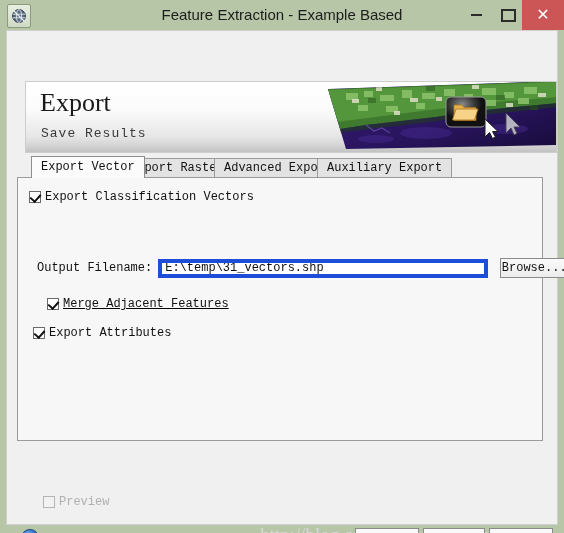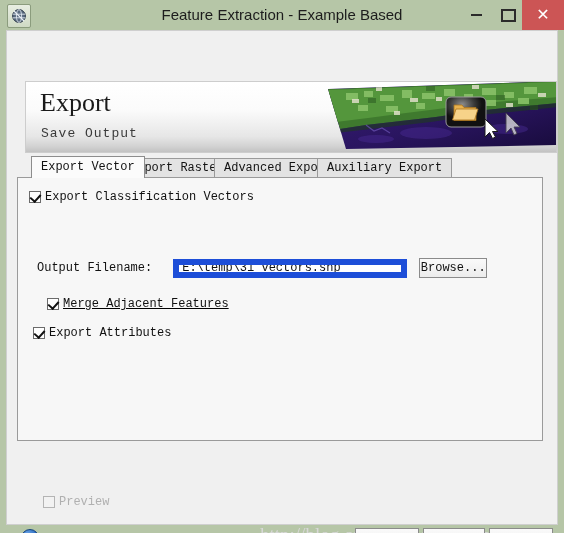--- a/index.html
+++ b/index.html
@@ -71,22 +71,22 @@
 
   .flabel{font-size:12px;color:#111;white-space:nowrap;}
 
   .select{margin-left:8px;width:84px;height:19px;box-sizing:border-box;
     background:linear-gradient(#fbfbfb,#ededed);border:1px solid #848484;
     font-size:12px;color:#111;display:flex;align-items:center;padding:0 4px;position:relative;}
   .select .sel-val{flex:1;}
   .select .chev{width:0;height:0;border-left:4px solid transparent;border-right:4px solid transparent;
     border-top:5px solid #555;margin-left:4px;}
 
-  .textbox{margin-left:21px;width:234px;height:19px;box-sizing:border-box;background:#fff;
-    border:6px solid #1d4ed8;font-size:12px;color:#111;display:flex;align-items:center;padding:0 3px;
+  .textbox{margin-left:6px;width:330px;height:19px;box-sizing:border-box;background:#fff;
+    border:4px solid #1d4ed8;font-size:12px;color:#111;display:flex;align-items:center;padding:0 3px;
     white-space:nowrap;overflow:hidden;}
   .btn{box-sizing:border-box;background:linear-gradient(#fafafa,#ececec);border:1px solid #8b8b8b;
     font-size:12px;color:#111;display:flex;align-items:center;justify-content:center;}
   .browse-btn{margin-left:12px;width:68px;height:20px;}
 
   
   .preview-row{left:36px;top:464px;}
   .help-icon{position:absolute;left:14px;top:498px;width:16px;height:16px;border-radius:50%;
     background:radial-gradient(circle at 35% 30%,#6fa8e8,#1d5fb8 70%);
     border:1px solid #14437f;display:flex;align-items:center;justify-content:center;}
@@ -126,21 +126,21 @@
     </div>
     <div class="winbtn close-btn">
       <span class="close-glyph">✕</span>
     </div>
   </div>
 
   <div class="client">
 
     <div class="banner">
       <div class="banner-title">Export</div>
-      <div class="banner-sub">Save Output</div>
+      <div class="banner-sub">Save Results</div>
 
       <div class="banner-img">
         <svg width="252" height="74" viewBox="0 0 252 74">
           <defs>
             <clipPath id="skew">
               <polygon points="22,8 252,0 252,64 40,68"></polygon>
             </clipPath>
             <linearGradient id="sea" x1="0" y1="0" x2="1" y2="1">
               <stop offset="0%" stop-color="#3a1f7a"></stop>
               <stop offset="55%" stop-color="#2a1560"></stop>

